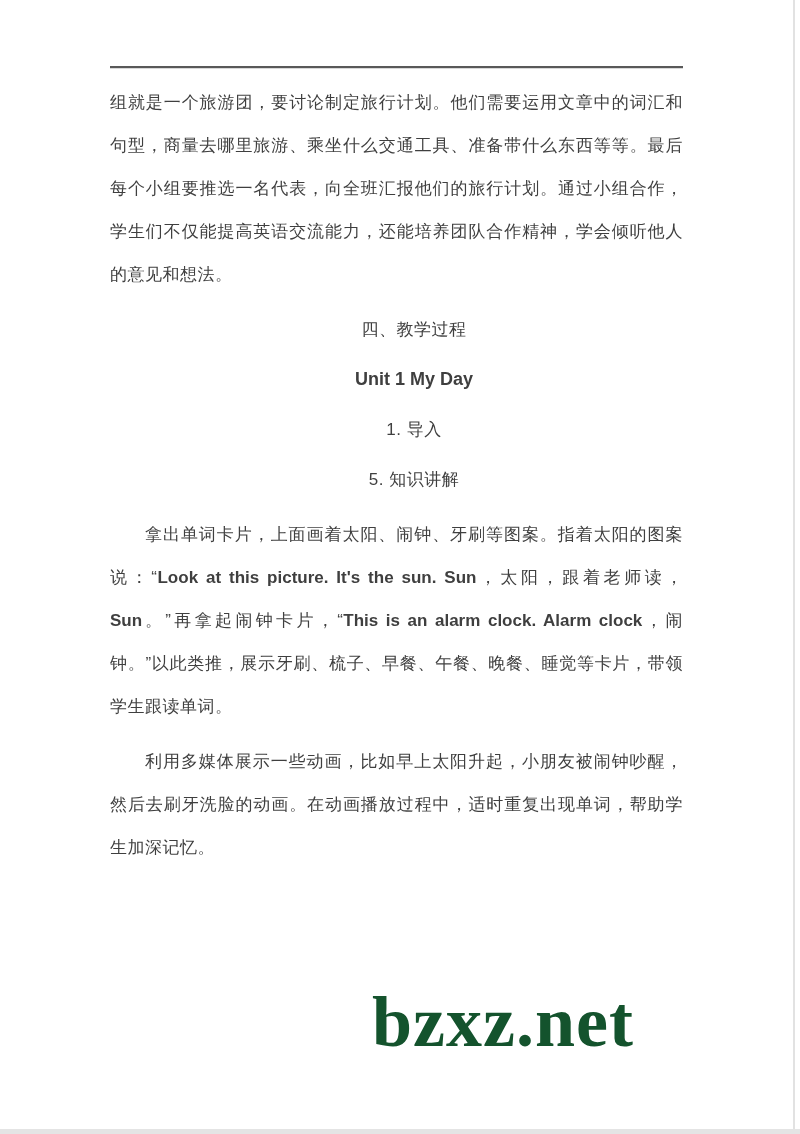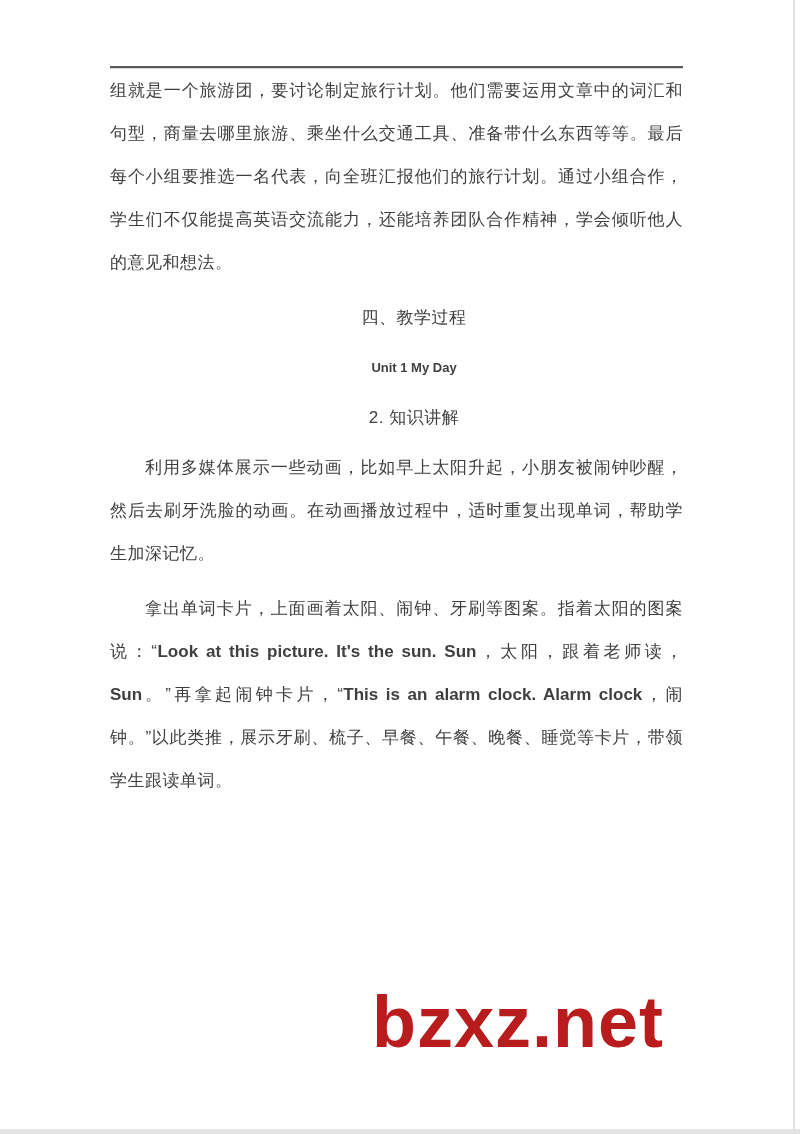--- a/index.html
+++ b/index.html
@@ -28,52 +28,53 @@
     position: absolute;
     left: 110px;
     top: 69px;
     width: 573px;
     color: #3f3f3f;
     font-size: 17px;
     line-height: 43px;
     z-index: 2;
   }
   .para {
-    margin: 0 0 12px 0;
+    margin: 12px 0 12px 0;
     text-align: justify;
     letter-spacing: 0.5px;
   }
   .para.indent { text-indent: 35px; }
   .para.no-indent { text-indent: 0; }
   .heading {
     margin: 0 0 7px 0;
     padding-left: 35px;
     text-align: center;
     letter-spacing: 0.5px;
   }
   .heading.en {
     font-weight: 600;
-    font-size: 13px;
+    font-size: 18px;
     letter-spacing: 0;
   }
   .run-en {
     font-weight: 600;
     letter-spacing: 0;
   }
   .watermark {
     position: absolute;
     left: 372px;
     top: 986px;
     font-size: 72px;
     font-weight: bold;
     letter-spacing: 1px;
     line-height: 1;
-    color: #b91c1c;
+    color: #14532d;
     z-index: 1;
     user-select: none;
+    font-family: Liberation Serif, serif;
   }
   .right-edge {
     position: absolute;
     top: 0;
     left: 793px;
     width: 2px;
     height: 1134px;
     background: #e2e2e2;
     z-index: 3;
   }
@@ -97,27 +98,28 @@
   <div class="watermark">bzxz.net</div>
 
   <div class="content">
 
     <p class="para no-indent">组就是一个旅游团，要讨论制定旅行计划。他们需要运用文章中的词汇和句型，商量去哪里旅游、乘坐什么交通工具、准备带什么东西等等。最后每个小组要推选一名代表，向全班汇报他们的旅行计划。通过小组合作，学生们不仅能提高英语交流能力，还能培养团队合作精神，学会倾听他人的意见和想法。</p>
 
     <p class="heading">四、教学过程</p>
 
     <p class="heading en">Unit 1 My Day</p>
 
+    <p class="heading">1. 导入</p>
 
 
-    <p class="heading">2. 知识讲解</p>
+    <p class="heading">5. 知识讲解</p>
 
 
+    <p class="para indent"><span>拿出单词卡片，上面画着太阳、闹钟、牙刷等图案。指着太阳的图案说：“</span><span class="run-en">Look at this picture. It's the sun. Sun</span><span>，太阳，跟着老师读，</span><span class="run-en">Sun</span><span>。”再拿起闹钟卡片，“</span><span class="run-en">This is an alarm clock. Alarm clock</span><span>，闹钟。”以此类推，展示牙刷、梳子、早餐、午餐、晚餐、睡觉等卡片，带领学生跟读单词。</span></p>
+
     <p class="para indent">利用多媒体展示一些动画，比如早上太阳升起，小朋友被闹钟吵醒，然后去刷牙洗脸的动画。在动画播放过程中，适时重复出现单词，帮助学生加深记忆。</p>
-
-    <p class="para indent"><span>拿出单词卡片，上面画着太阳、闹钟、牙刷等图案。指着太阳的图案说：“</span><span class="run-en">Look at this picture. It's the sun. Sun</span><span>，太阳，跟着老师读，</span><span class="run-en">Sun</span><span>。”再拿起闹钟卡片，“</span><span class="run-en">This is an alarm clock. Alarm clock</span><span>，闹钟。”以此类推，展示牙刷、梳子、早餐、午餐、晚餐、睡觉等卡片，带领学生跟读单词。</span></p>
 
   </div>
 
   <div class="right-edge"></div>
   <div class="bottom-strip"></div>
 
 </div>
 
 </body></html>

